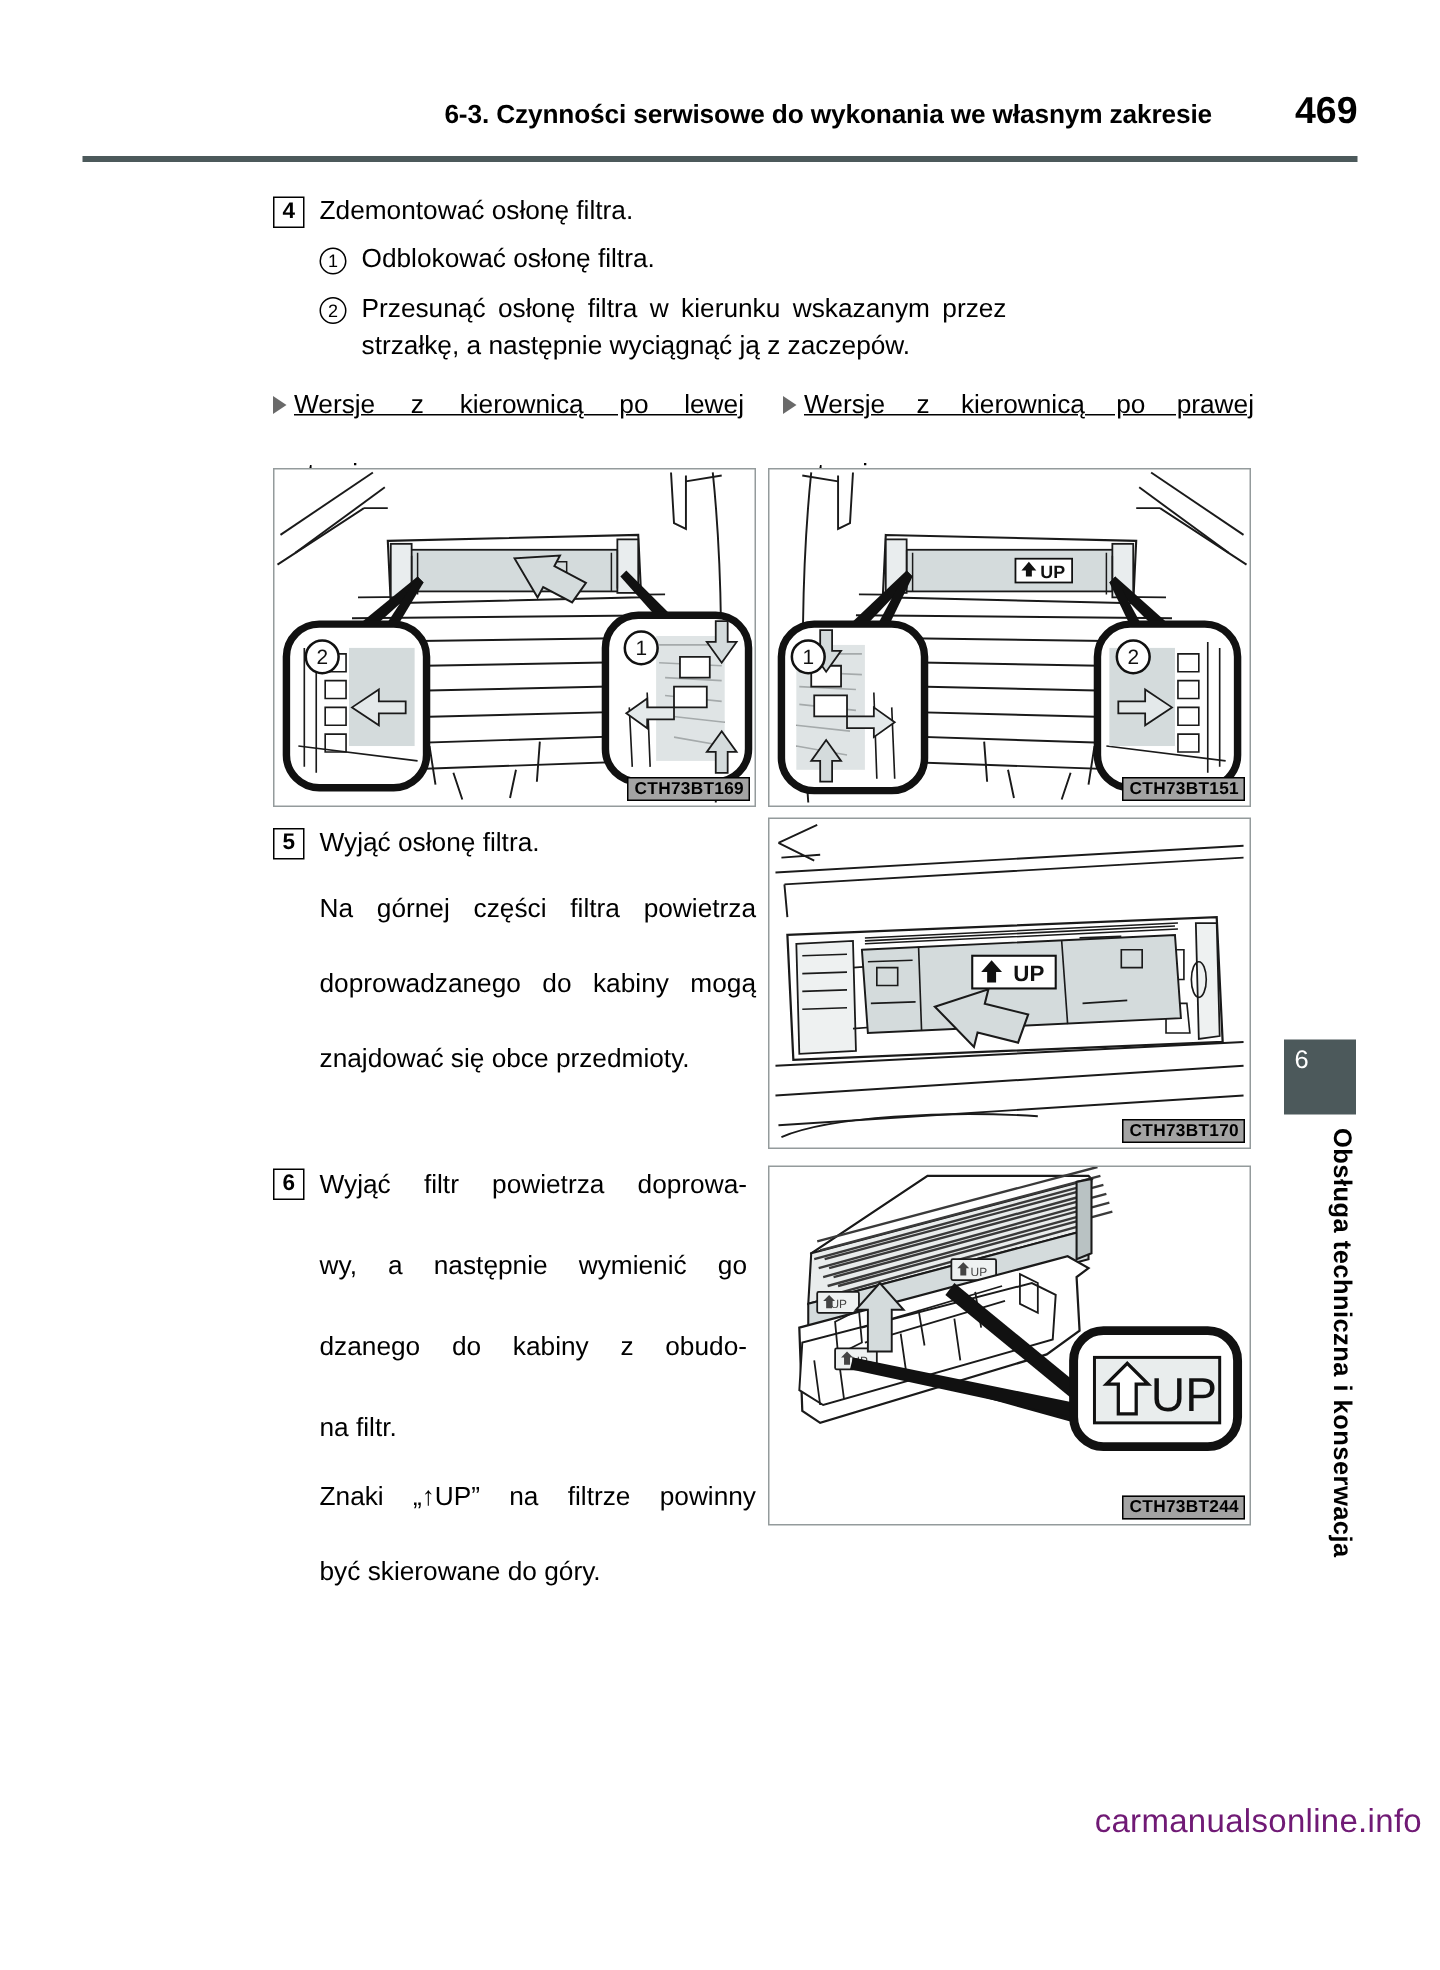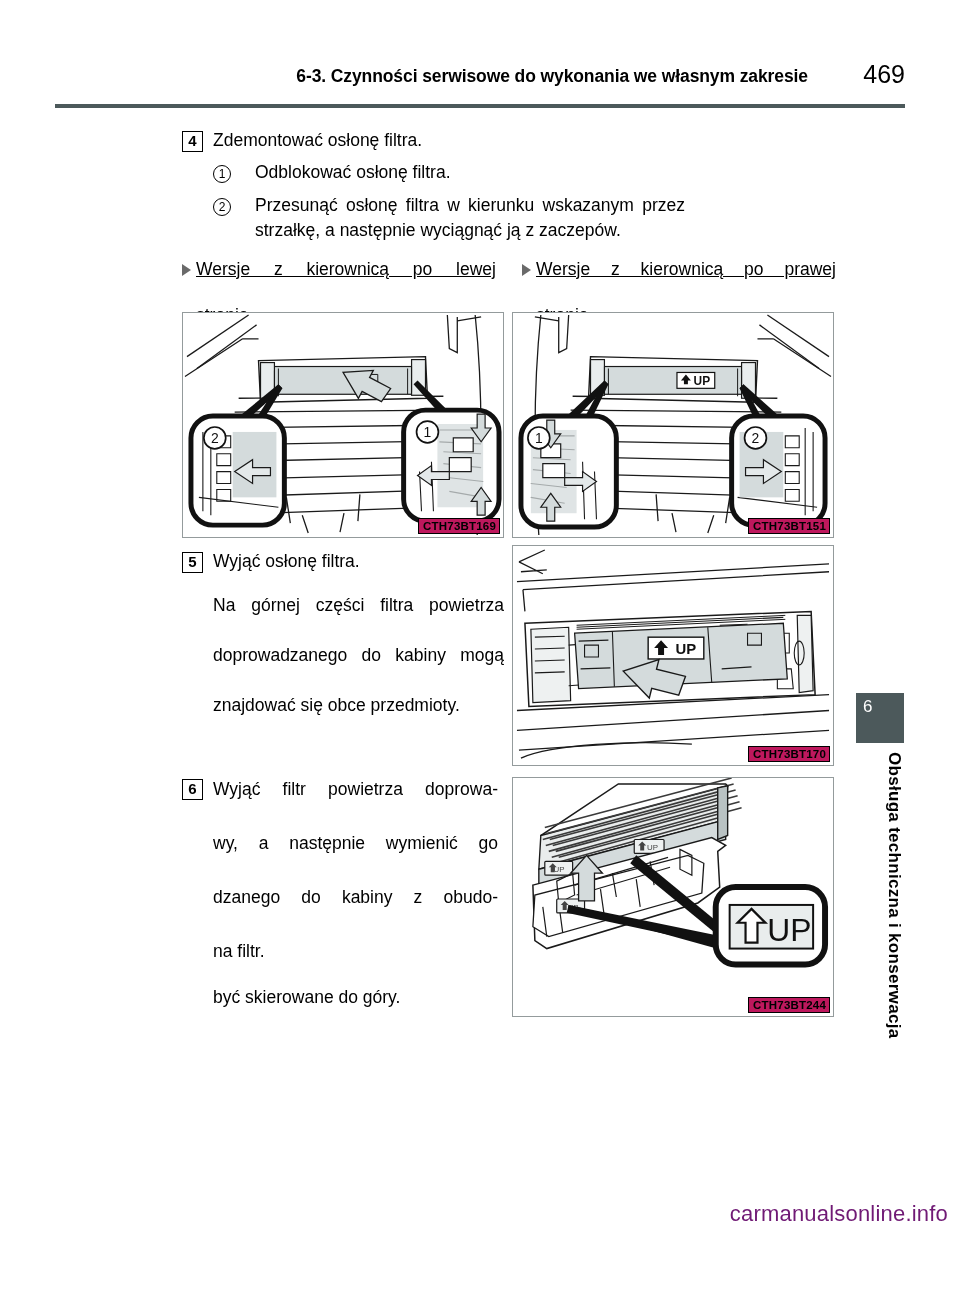--- a/index.html
+++ b/index.html
@@ -34,21 +34,21 @@
     font-size: 17.5px;
     font-weight: bold;
     letter-spacing: -0.1px;
     white-space: nowrap;
   }
   .header-page-number {
     position: absolute;
     right: 0;
     top: -6px;
     font-size: 25px;
-    font-weight: normal;
+    font-weight: bold;
     text-align: center;
   }
   .header-rule {
     position: absolute;
     left: 55px;
     top: 104px;
     width: 850px;
     height: 4px;
     background: #4c595b;
   }
@@ -99,21 +99,21 @@
     border-radius: 50%;
     box-sizing: border-box;
     font-size: 12px;
     line-height: 16px;
     text-align: center;
     margin-top: 5px;
   }
   .substep-text {
     font-size: 17.5px;
     line-height: 25px;
-    margin-left: 24px;
+    margin-left: 10px;
     text-align: justify;
   }
   .substeps { margin-left: 31px; }
 
   
   .subsec-row {
     position: absolute;
     left: 182px;
     top: 258px;
     width: 660px;
@@ -159,21 +159,21 @@
     position: absolute;
     border: 1.3px solid #949b9c;
     background: #fff;
     box-sizing: border-box;
     overflow: hidden;
   }
   .fig-code {
     position: absolute;
     right: 3px;
     bottom: 3px;
-    background: #be185d;
+    background: #a3a3a3;
     border: 1.2px solid #000;
     font-size: 11.5px;
     font-weight: bold;
     letter-spacing: 0.2px;
     padding: 1px 3px 1px 4px;
     font-family: "Liberation Sans", sans-serif;
   }
 
   #fig-left   { left: 182px; top: 312px;  width: 322px; height: 226px; }
   #fig-right  { left: 512px; top: 312px;  width: 322px; height: 226px; }
@@ -539,20 +539,23 @@
     <div class="step">
       <div class="step-num">6</div>
       <div class="step-text-block">
         <span class="just">Wyjąć filtr powietrza doprowa-</span>
         <span class="just">wy, a następnie wymienić go</span>
         <span class="just">dzanego do kabiny z obudo-</span>
         <span>na filtr.</span>
       </div>
     </div>
     <div class="note-text">
+      <span class="just">
+        <span>Znaki  „</span><span class="up-inline">↑</span><span>UP”</span><span> na filtrze powinny</span>
+      </span>
       <span>być skierowane do góry.</span>
     </div>
   </div>
 
   <div class="figure" id="fig-filter">
     <svg viewBox="0 0 322 240" preserveAspectRatio="none">
 
       <g stroke="#1a1a1a" stroke-width="1.5" fill="#ffffff">
         <path d="M106 6 L214 6 L216 8 L30 62 L28 58 Z"></path>
       </g>

